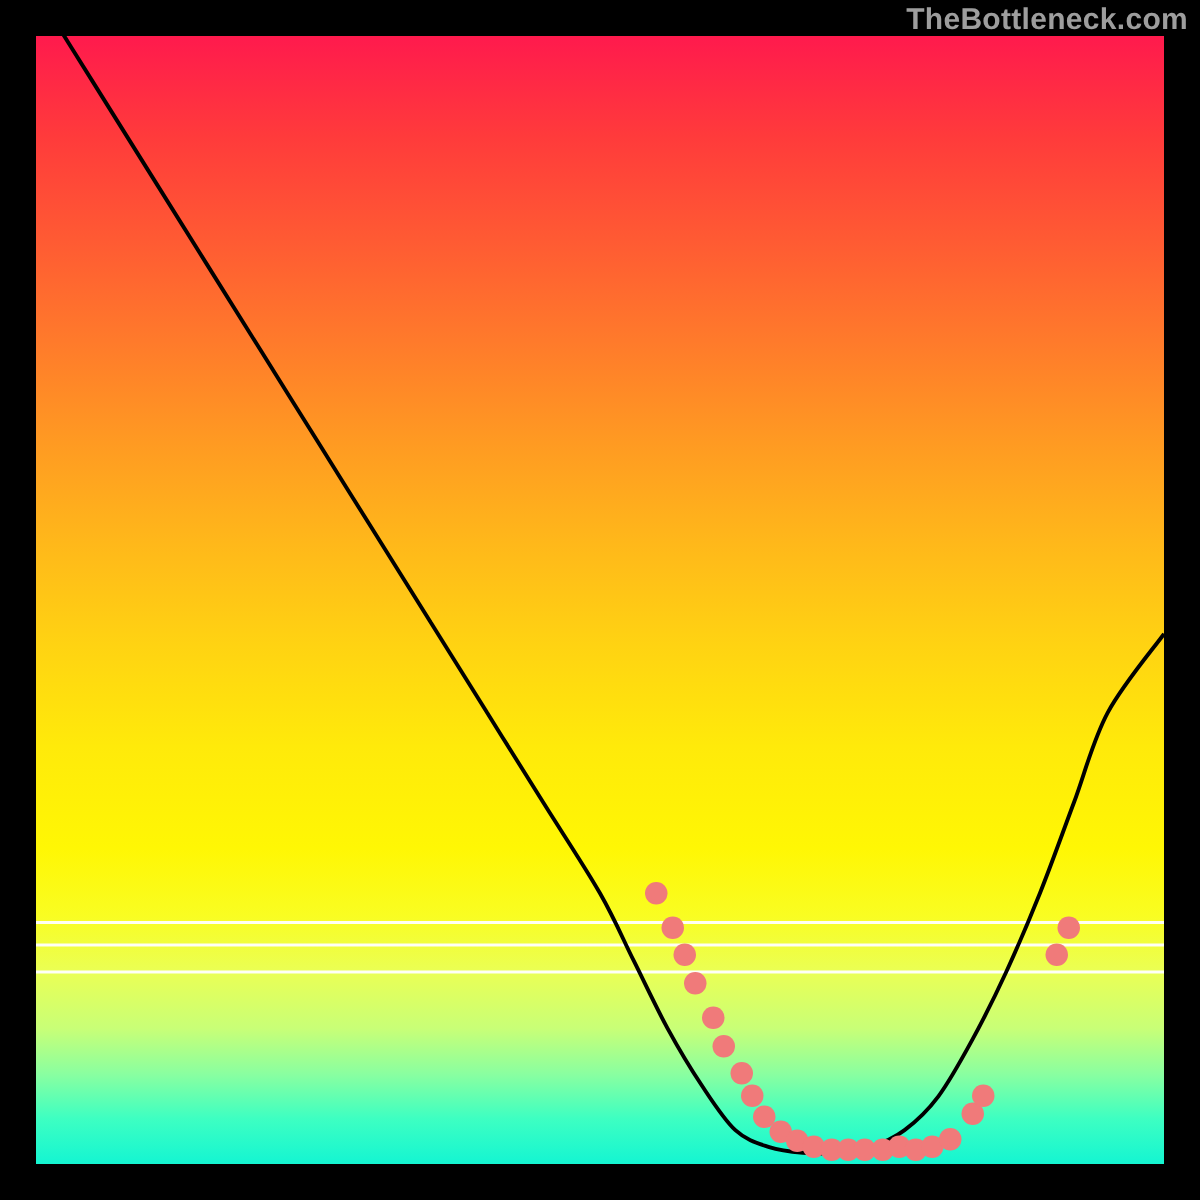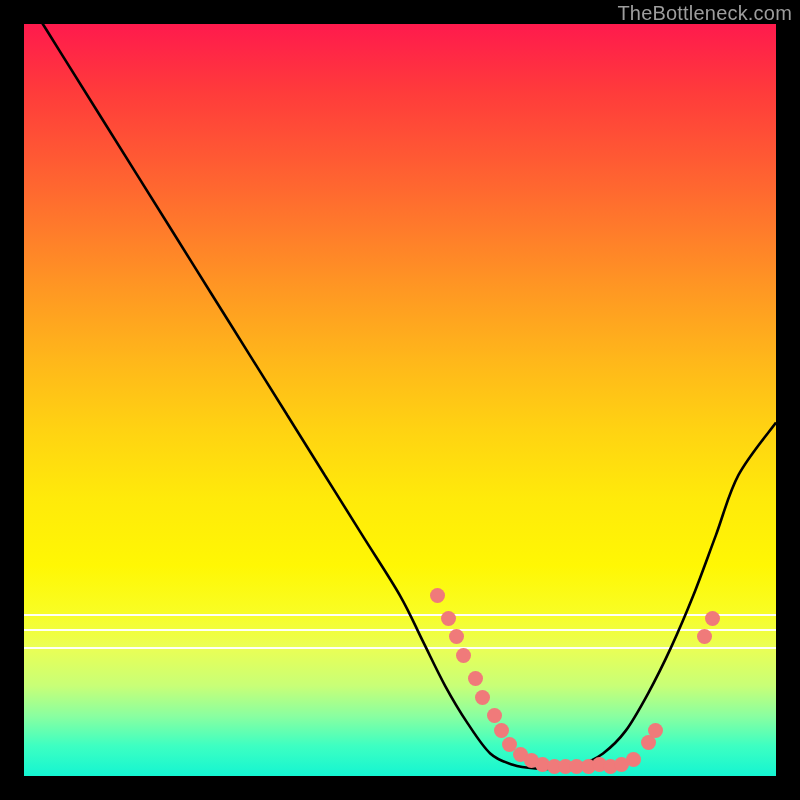--- a/index.html
+++ b/index.html
@@ -67,21 +67,21 @@
     border-radius: 50%;
     background: #f07a7a;
   }
   .watermark {
     position: absolute;
     top: 2px;
     right: 8px;
     color: #9d9d9d;
     font-size: 20px;
     letter-spacing: 0.2px;
-    font-weight: 400;
+    font-weight: 700;
   }
 </style>
 </head>
 <body>
 
 <div class="stage">
 
   <div class="watermark">TheBottleneck.com</div>
 
   <div class="plot-area">

